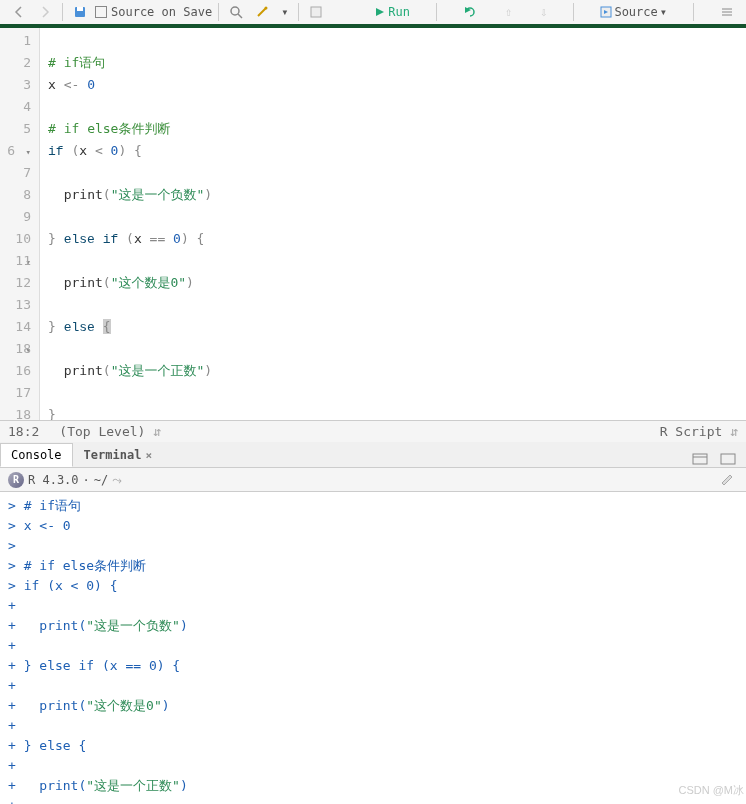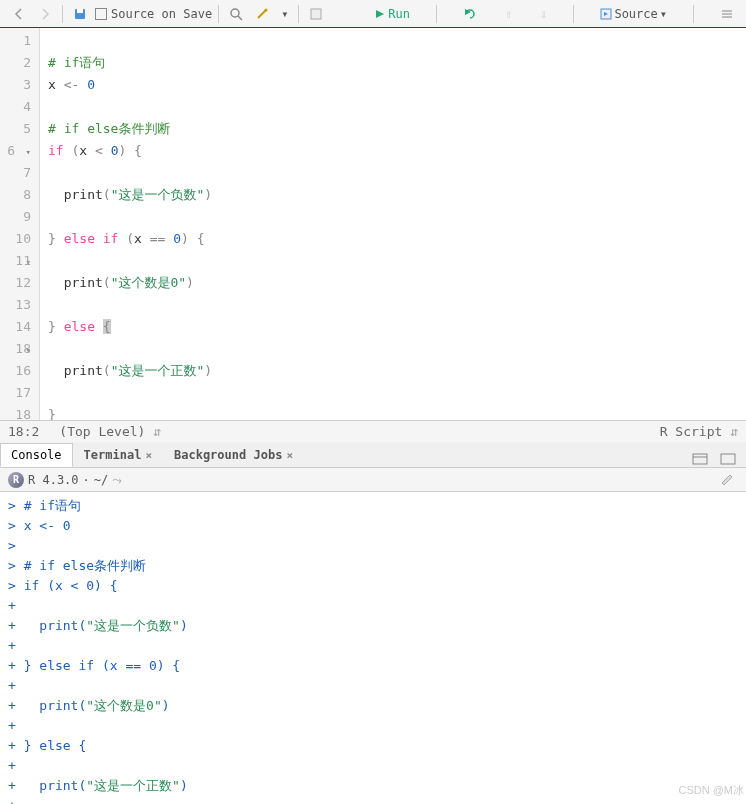--- a/index.html
+++ b/index.html
@@ -1,29 +1,29 @@
 <!DOCTYPE html>
 <html><head>
 <meta charset="utf-8">
 <style>
 * { margin: 0; padding: 0; box-sizing: border-box; }
 body { font-family: "Lucida Console", Monaco, monospace; font-size: 13px; background: #fff; color: #333; width: 746px; height: 804px; overflow: hidden; display: flex; flex-direction: column; }
-.toolbar { display: flex; align-items: center; padding: 3px 8px; border-bottom: 1px solid #14532d; background: #f5f5f5; gap: 4px; height: 28px; }
+.toolbar { display: flex; align-items: center; padding: 3px 8px; border-bottom: 4px solid #14532d; background: #f5f5f5; gap: 4px; height: 28px; }
 .toolbar-right { margin-left: auto; display: flex; align-items: flex-end; gap: 20px; }
 .tb-btn { display: inline-flex; align-items: center; justify-content: center; padding: 2px 4px; cursor: pointer; color: #555; font-size: 12px; }
 .tb-sep { width: 1px; height: 18px; background: #ccc; margin: 0 2px; }
 .cb { width: 12px; height: 12px; border: 1px solid #888; display: inline-block; }
 .editor-wrap { display: flex; flex: 0 0 392px; background: #fff; overflow: hidden; }
 .gutter { width: 40px; background: #f5f5f5; border-right: 1px solid #ddd; text-align: right; padding-right: 8px; color: #aaa; font-size: 13px; line-height: 22px; padding-top: 2px; }
 .gutter .gline { height: 22px; }
 .fold { color: #888; font-size: 9px; display: inline-block; width: 8px; }
 .code { flex: 1; padding: 2px 8px; font-size: 13px; line-height: 22px; white-space: pre; }
 .codeline { height: 22px; }
 .comment { color: #3c8f3c; }
-.keyword { color: #ec4899; }
+.keyword { color: #0c4a6e; font-family: Liberation Mono, monospace; }
 .op { color: #888; }
 .num { color: #1e5fb3; }
 .func { color: #333; }
 .str { color: #2e8b57; }
 .paren { color: #888; }
 .brace { color: #888; }
 .brace-hl { background: #ccc; }
 .status { display: flex; align-items: center; padding: 2px 8px; border-top: 1px solid #ccc; background: #f5f5f5; font-size: 13px; color: #666; height: 22px; }
 .status-right { margin-left: auto; }
 .tabs { display: flex; border-bottom: 1px solid #ccc; background: #f0f0f0; height: 26px; align-items: flex-end; }
@@ -149,21 +149,20 @@
 <div class="status">
   <span>18:2</span>
   <span style="width:20px;"></span>
   <span><span>(Top Level)</span> <span style="color:#aaa;">⇵</span></span>
   <span class="status-right"><span>R Script</span> <span style="color:#aaa;">⇵</span></span>
 </div>
 
 <div class="tabs" id="tabs">
 <div class="tab active">Console</div>
     <div class="tab">Terminal<span class="tab-close">×</span></div>
-    <div class="tab">Background Jobs<span class="tab-close">×</span></div>
     <div class="tabs-right">
       <span class="tb-btn">
         <svg width="16" height="12" viewBox="0 0 16 12">
           <rect x="1" y="1" width="14" height="10" fill="none" stroke="#888"></rect>
           <line x1="1" y1="4" x2="15" y2="4" stroke="#888"></line>
         </svg>
       </span>
       <span class="tb-btn">
         <svg width="16" height="12" viewBox="0 0 16 12">
           <rect x="1" y="1" width="14" height="10" fill="none" stroke="#888"></rect>

